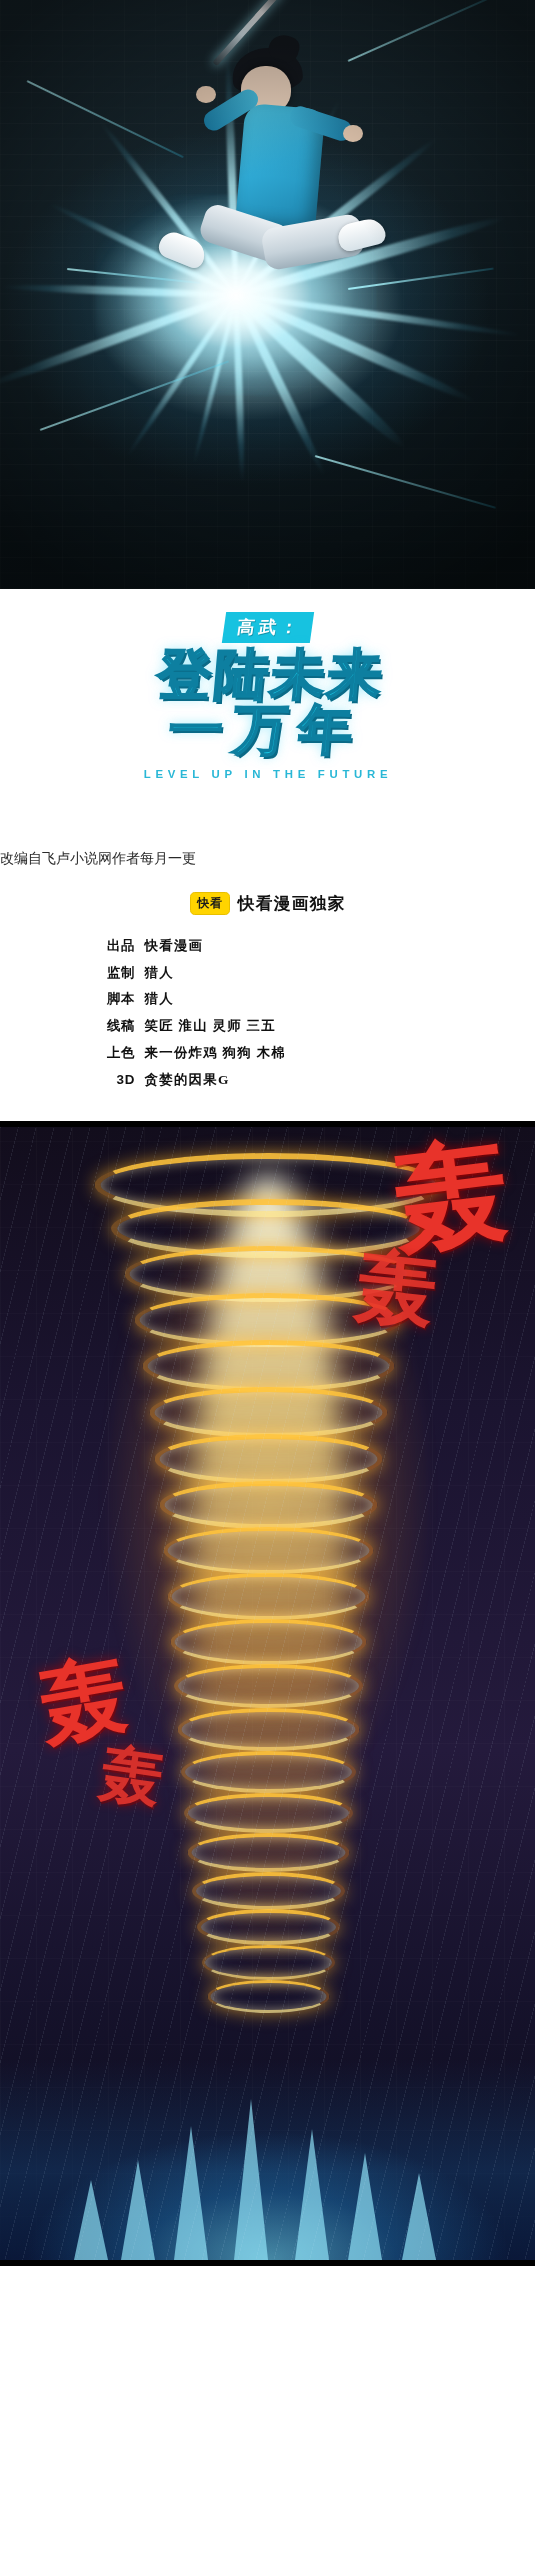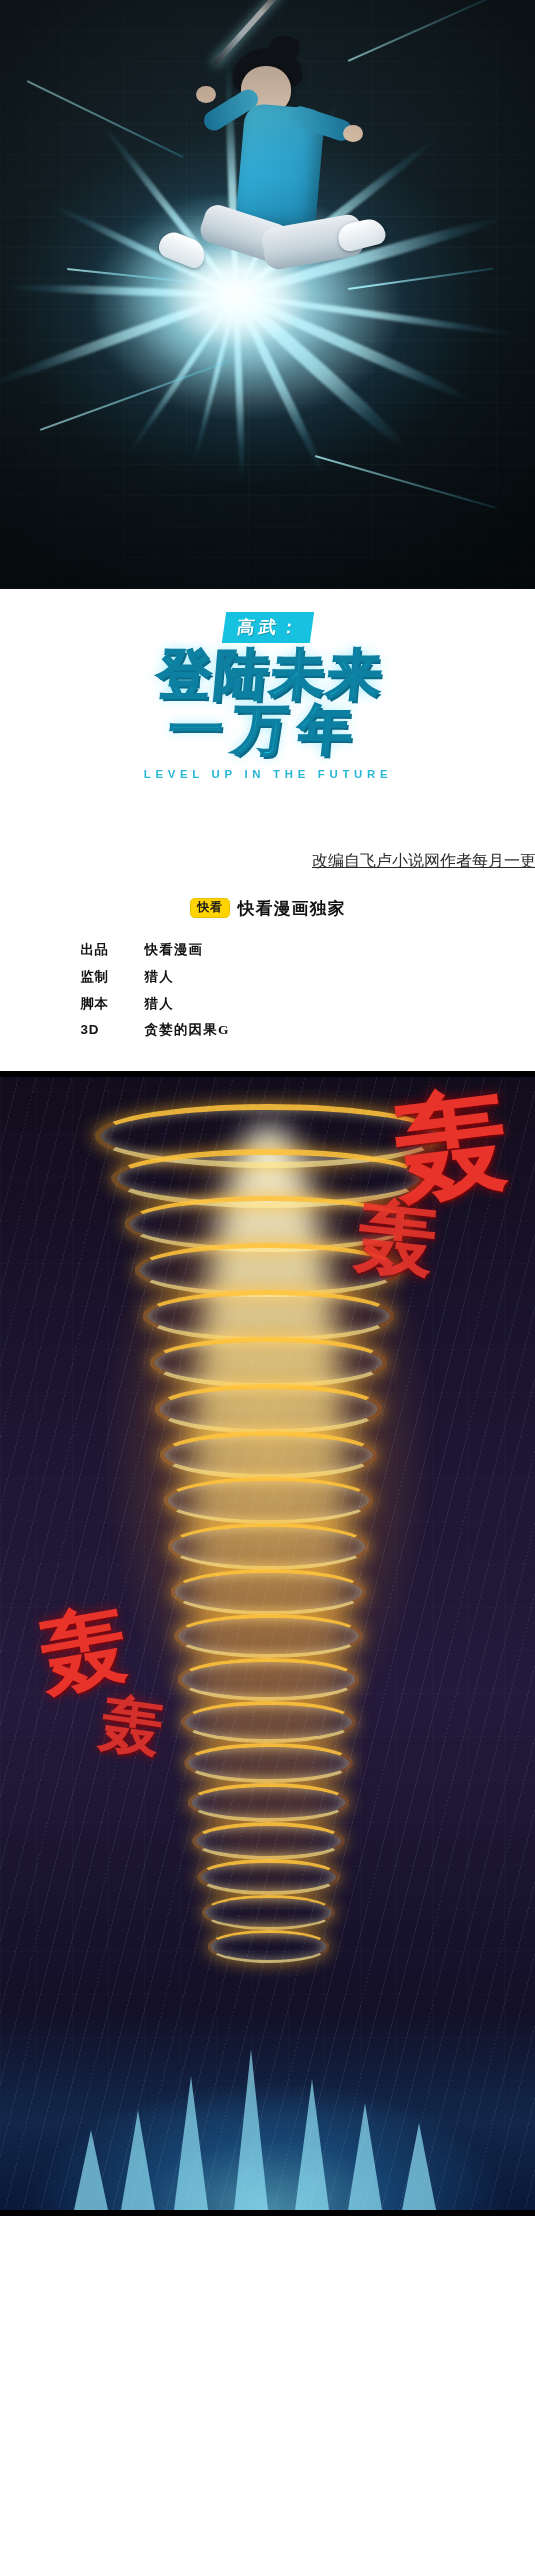--- a/index.html
+++ b/index.html
@@ -168,34 +168,31 @@
   }
   .logo-main .ln2 { display: block; letter-spacing: 10.7px; }
   .logo-en {
     margin-top: 10.7px;
     color: #29b7d6;
     font-size: 11.4px;
     letter-spacing: 4.7px;
     font-weight: bold;
   }
   .sub-lines {
-    text-align: right;
+    text-align: left;
     color: #2a2a2a;
-    font-size: 16px;
+    font-size: 14px;
     line-height: 2.1;
     margin-top: 4px;
-    text-decoration: underline;
   }
   .excl {
     display: flex;
-    align-items: center;
     justify-content: center;
     gap: 8px;
     margin: 19px 0 17.4px 0;
-    font-family: Liberation Mono, monospace;
   }
   .excl-badge {
     background: #ffd400;
     color: #1a1a1a;
     font-weight: bold;
     font-size: 12px;
     border-radius: 4.7px;
     padding: 3.3px 6px;
     line-height: 1;
     letter-spacing: 0.7px;
@@ -214,20 +211,21 @@
   .staff-row {
     display: flex;
     align-items: baseline;
     font-size: 13.4px;
     color: #111111;
     line-height: 2.0;
     font-weight: bold;
   }
   .staff-label {
     width: 64px;
+    text-align: right;
     padding-right: 9.4px;
     flex: 0 0 64px;
     letter-spacing: 0.7px;
   }
   .staff-value { letter-spacing: 1.3px; font-family: Liberation Serif, serif; }
 
   
   .panel-bottom {
     position: relative;
     width: 536px;
@@ -395,20 +393,28 @@
         <span class="staff-label">出品</span>
         <span class="staff-value">快看漫画</span>
       </div>
       <div class="staff-row">
         <span class="staff-label">监制</span>
         <span class="staff-value">猎人</span>
       </div>
       <div class="staff-row">
         <span class="staff-label">脚本</span>
         <span class="staff-value">猎人</span>
+      </div>
+      <div class="staff-row">
+        <span class="staff-label">线稿</span>
+        <span class="staff-value">笑匠  淮山  灵师   三五</span>
+      </div>
+      <div class="staff-row">
+        <span class="staff-label">上色</span>
+        <span class="staff-value">来一份炸鸡  狗狗  木棉</span>
       </div>
       <div class="staff-row">
         <span class="staff-label">3D</span>
         <span class="staff-value">贪婪的因果G</span>
       </div>
     </div>
   </div>
 
   <div class="panel-bottom">
     <div class="bg-city dbg"></div>

